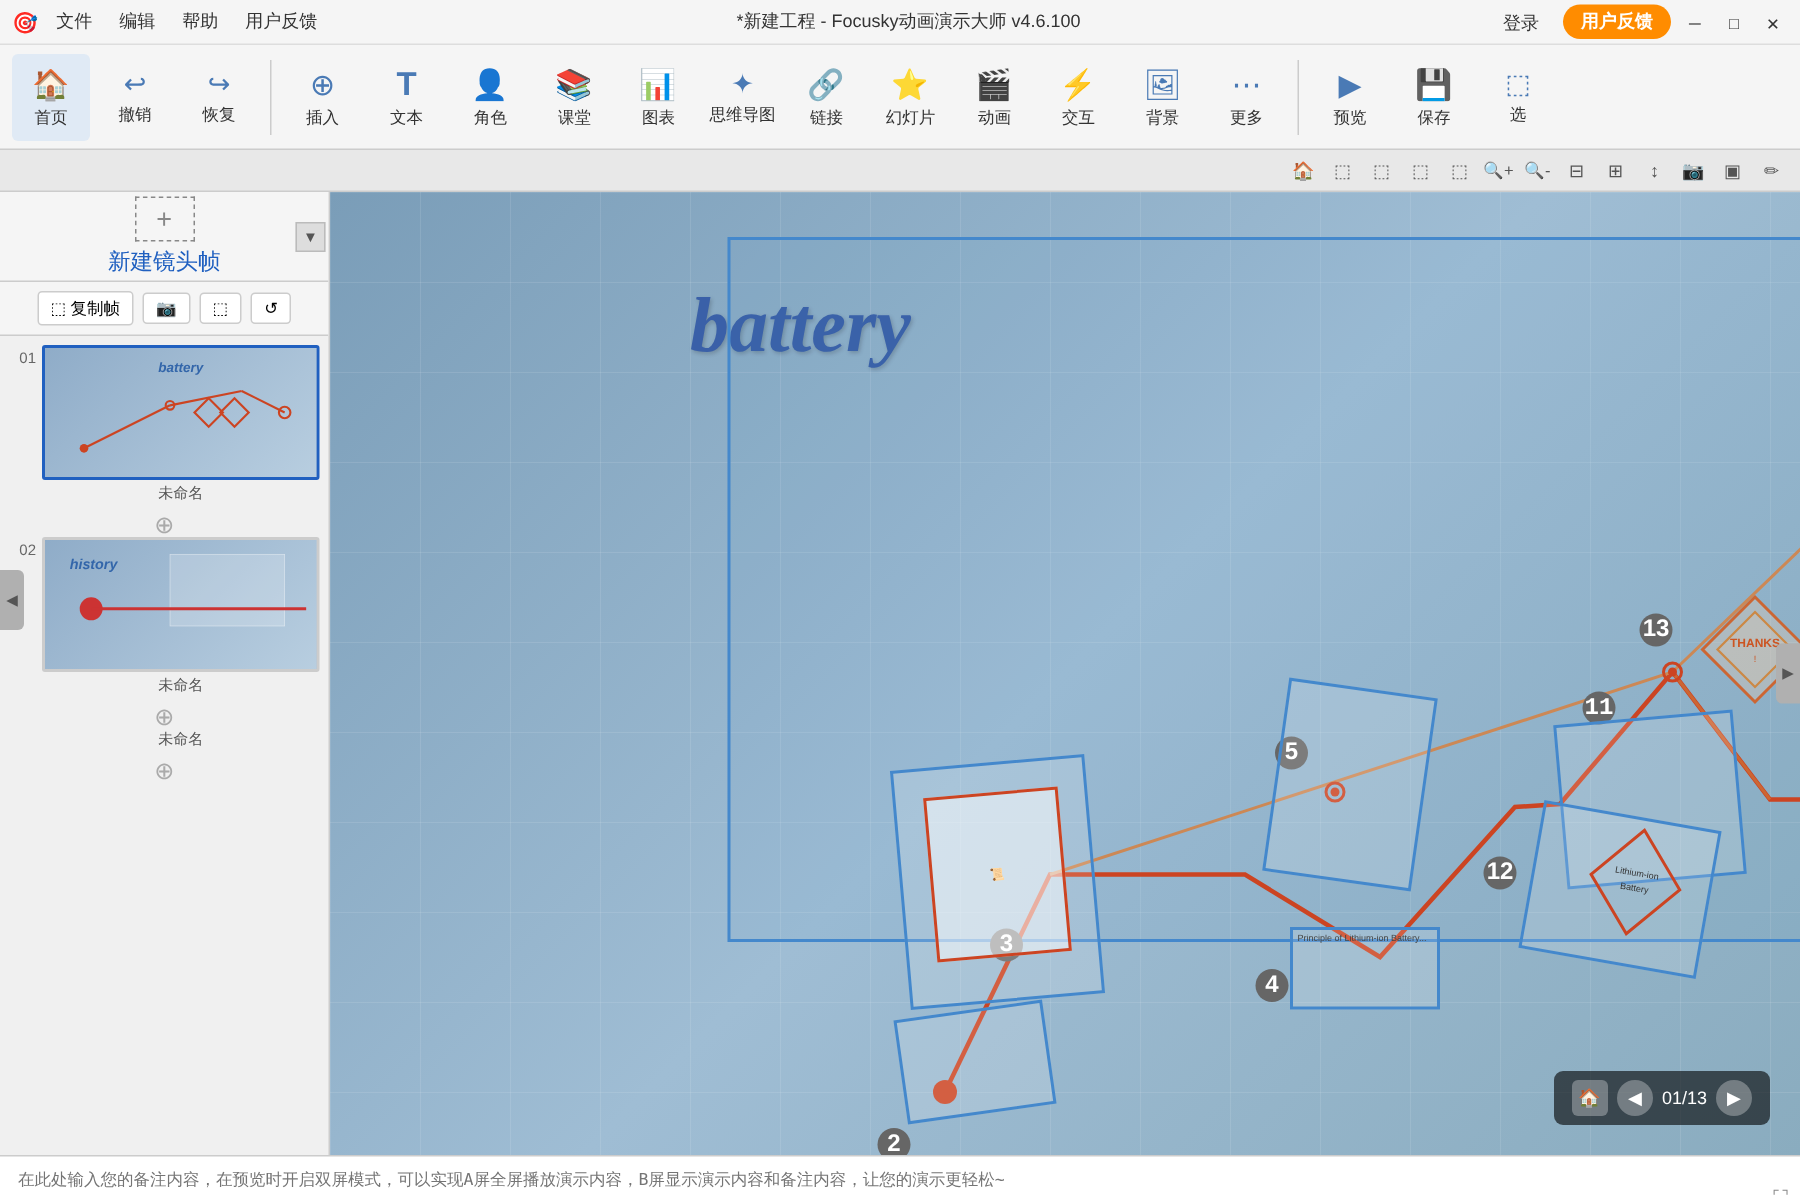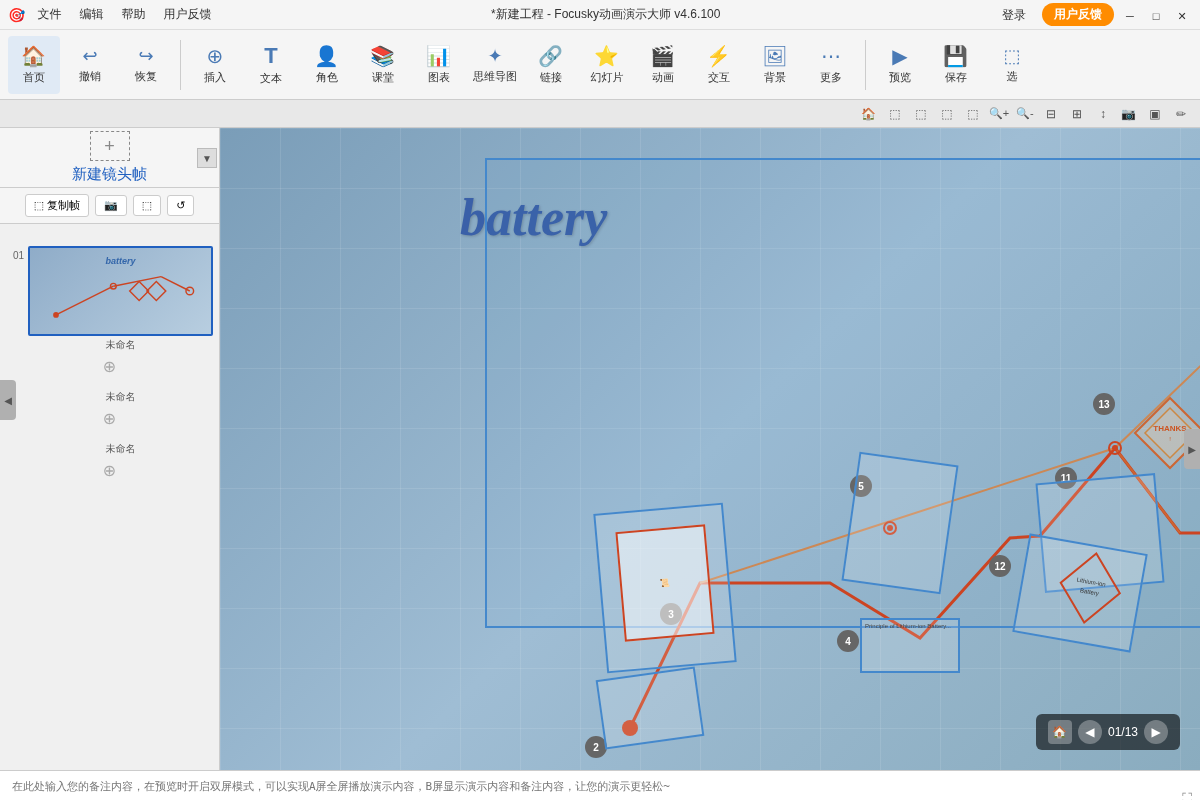--- a/index.html
+++ b/index.html
@@ -140,21 +140,20 @@
       overflow-y: auto;
       padding: 6px;
     }
 
     .slide-container {
       margin-bottom: 6px;
       display: flex;
       flex-direction: column;
       align-items: center;
       gap: 2px;
-      margin-top: 16px;
     }
     .slide-wrapper {
       display: flex;
       align-items: flex-start;
       gap: 4px;
       width: 100%;
     }
     .slide-num {
       font-size: 10px;
       color: #666;
@@ -290,23 +289,24 @@
       pointer-events: none;
     }
 
     
     .num-badge {
       position: absolute;
       width: 22px; height: 22px;
       border-radius: 50%;
       background: #666;
       color: white;
-      font-size: 10px;
+      font-size: 16px;
       display: flex; align-items: center; justify-content: center;
       font-weight: bold;
+      margin-top: 16px;
     }
 
     
     .content-box {
       position: absolute;
       border: 2px solid #4488cc;
       background: rgba(255,255,255,0.15);
       transform-origin: center;
     }
 
@@ -530,20 +530,32 @@
             </svg>
           </div>
         </div>
         <span class="slide-name">未命名</span>
       </div>
       <div class="slide-add-row">
         <div class="slide-add-btn" style="font-size:16px;color:#aaa;">⊕</div>
       </div>
 
       <div class="slide-container">
+        <div class="slide-wrapper">
+          <span class="slide-num">02</span>
+          <div class="slide-thumb">
+            <div class="s2-bg"></div>
+            <svg style="position:absolute;top:0;left:0;width:100%;height:100%;z-index:2;" viewBox="0 0 175 90">
+              <text x="10" y="20" font-size="10" font-style="italic" fill="#3366aa" font-weight="bold">history</text>
+              <rect x="80" y="10" width="80" height="50" fill="rgba(255,255,255,0.2)" stroke="rgba(255,255,255,0.5)" stroke-width="0.5"></rect>
+              <circle cx="25" cy="48" r="8" fill="#cc3333"></circle>
+              <line x1="25" y1="48" x2="175" y2="48" stroke="#cc3333" stroke-width="2"></line>
+            </svg>
+          </div>
+        </div>
         <span class="slide-name">未命名</span>
       </div>
       <div class="slide-add-row">
         <div class="slide-add-btn" style="font-size:16px;color:#aaa;">⊕</div>
       </div>
 
       <div class="slide-container">
         <span class="slide-name">未命名</span>
       </div>
       <div class="slide-add-row">
@@ -583,21 +595,21 @@
 
         <circle cx="1122" cy="200" r="18" fill="#cc8822" opacity="0.9"></circle>
         <text x="1122" y="205" text-anchor="middle" font-size="16" fill="#fff">⚙</text>
       </svg>
 
       <div class="num-badge" style="left:365px;top:608px;">2</div>
       <div class="num-badge" style="left:440px;top:475px;">3</div>
       <div class="num-badge" style="left:617px;top:502px;">4</div>
       <div class="num-badge" style="left:630px;top:347px;">5</div>
 
-      <div class="num-badge" style="left:835px;top:339px;">11</div>
+      <div class="num-badge" style="left:835px;top:317px;font-family:Liberation Mono, monospace;">11</div>
       <div class="num-badge" style="left:769px;top:427px;">12</div>
       <div class="num-badge" style="left:873px;top:265px;">13</div>
 
       <div class="content-box" style="left:380px;top:380px;width:130px;height:160px;transform:rotate(-5deg);border-color:#4488cc;"></div>
 
       <div style="position:absolute;left:400px;top:400px;width:90px;height:110px;transform:rotate(-5deg);border:2px solid #cc4422;background:rgba(255,255,255,0.5);display:flex;align-items:center;justify-content:center;">
         <div style="font-size:8px;color:#555;text-align:center;padding:4px;">📜</div>
       </div>
 
       <div class="content-box" style="left:640px;top:490px;width:100px;height:55px;border-color:#4488cc;"></div>

